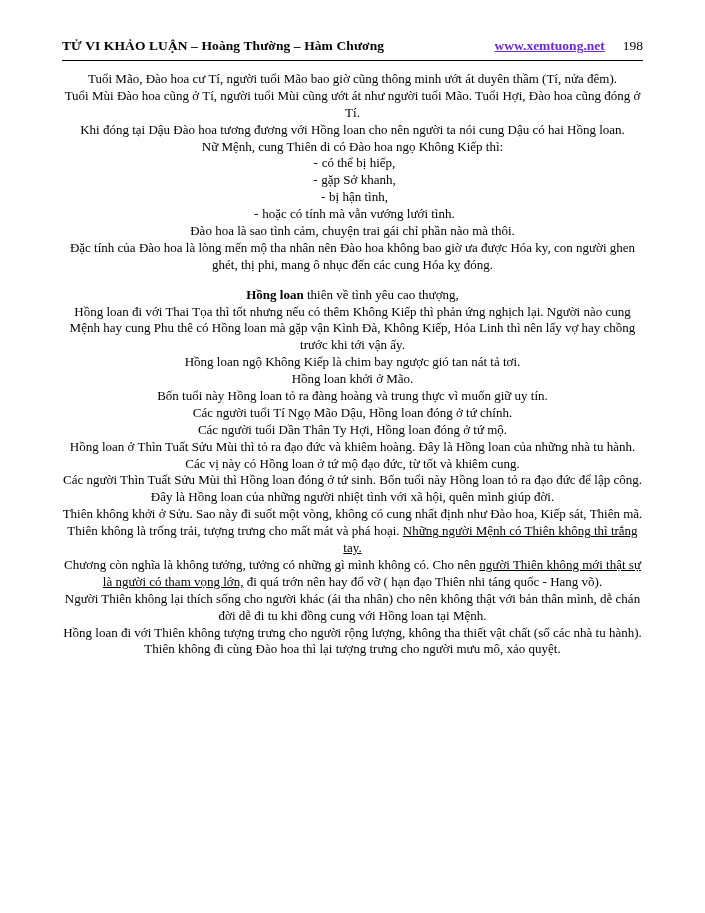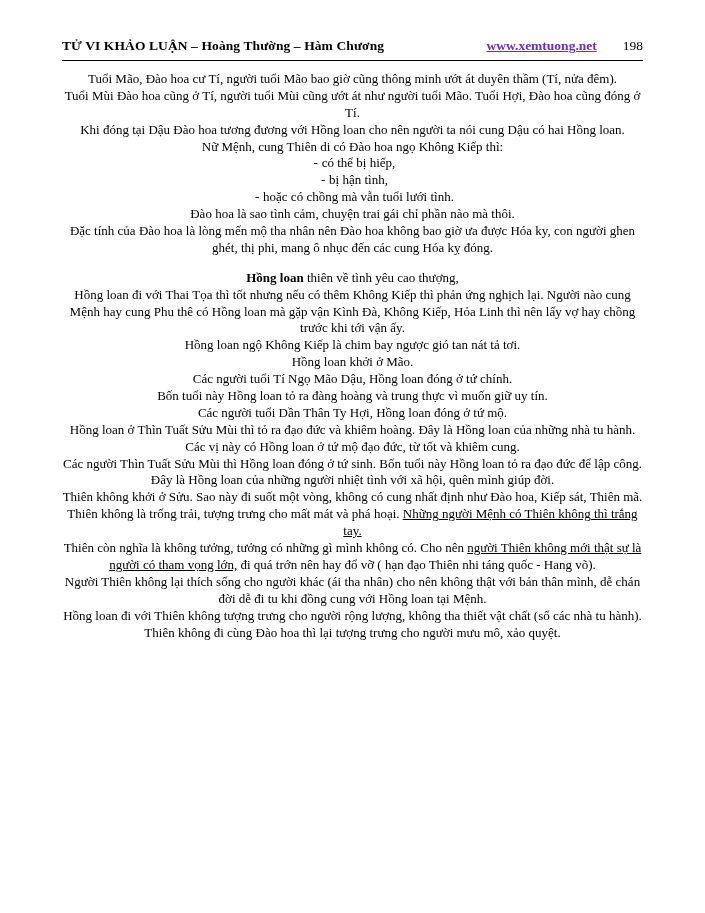--- a/index.html
+++ b/index.html
@@ -34,21 +34,21 @@
   .header-spacer {
     flex: 1 1 auto;
   }
   .header-url {
     font-weight: bold;
     color: #6d28d9;
     text-decoration: underline;
     font-size: 13.5px;
   }
   .header-page {
-    margin-left: 26px;
+    margin-left: 18px;
     font-size: 13.5px;
     font-weight: normal;
   }
   .rule {
     border: none;
     border-top: 1px solid #000000;
     margin: 6px 0 10px 0;
   }
   .body-text {
     font-size: 13px;
@@ -96,36 +96,37 @@
   <hr class="rule">
 
   <div class="body-text">
 
     <p class="para">Tuổi Mão, Đào hoa cư Tí, người tuổi Mão bao giờ cũng thông minh ướt át duyên thầm (Tí, nửa đêm).</p>
     <p class="para">Tuổi Mùi Đào hoa cũng ở Tí, người tuổi Mùi cũng ướt át như người tuổi Mão. Tuổi Hợi, Đào hoa cũng đóng ở Tí.</p>
     <p class="para">Khi đóng tại Dậu Đào hoa tương đương với Hồng loan cho nên người ta nói cung Dậu có hai Hồng loan.</p>
     <p class="para">Nữ Mệnh, cung Thiên di có Đào hoa ngọ Không Kiếp thì:</p>
 
     <p class="para bullet"><span class="dash">-</span><span>có thể bị hiếp,</span></p>
+    <p class="para bullet"><span class="dash">-</span><span>gặp Sở khanh,</span></p>
     <p class="para bullet"><span class="dash">-</span><span>bị hận tình,</span></p>
-    <p class="para bullet"><span class="dash">-</span><span>hoặc có chồng mà vẫn tuổi lưới tình.</span></p>
+    <p class="para bullet"><span class="dash">-</span><span>hoặc có tính mà vẫn vướng lưới tình.</span></p>
 
     <p class="para">Đào hoa là sao tình cảm, chuyện trai gái chỉ phần nào mà thôi.</p>
     <p class="para">Đặc tính của Đào hoa là lòng mến mộ tha nhân nên Đào hoa không bao giờ ưa được Hóa ky, con người ghen ghét, thị phi, mang ô nhục đến các cung Hóa kỵ đóng.</p>
 
     <p class="para gap"><span class="bold">Hồng loan</span><span> thiên về tình yêu cao thượng,</span></p>
     <p class="para">Hồng loan đi với Thai Tọa thì tốt nhưng nếu có thêm Không Kiếp thì phản ứng nghịch lại. Người nào cung Mệnh hay cung Phu thê có Hồng loan mà gặp vận Kình Đà, Không Kiếp, Hỏa Linh thì nên lấy vợ hay chồng trước khi tới vận ấy.</p>
     <p class="para">Hồng loan ngộ Không Kiếp là chim bay  ngược gió tan nát tả tơi.</p>
     <p class="para">Hồng loan khởi ở Mão.</p>
+    <p class="para">Bốn tuổi này Hồng loan tỏ ra đàng hoàng và trung thực vì muốn giữ uy tín.</p>
     <p class="para">Các người tuổi Tí Ngọ Mão Dậu, Hồng loan đóng ở tứ chính.</p>
-    <p class="para">Bốn tuổi này Hồng loan tỏ ra đàng hoàng và trung thực vì muốn giữ uy tín.</p>
     <p class="para">Các người tuổi Dần Thân Ty Hợi, Hồng loan đóng ở tứ mộ.</p>
     <p class="para">Hồng loan ở Thìn Tuất Sửu Mùi thì tỏ ra đạo đức và khiêm hoàng. Đây là Hồng loan của những nhà tu hành. Các vị này có Hồng loan ở tứ mộ đạo đức, từ tốt và khiêm cung.</p>
     <p class="para">Các người  Thìn Tuất Sửu Mùi thì Hồng loan đóng ở tứ sinh. Bốn tuổi này Hồng loan tỏ ra đạo đức để lập công. Đây là Hồng loan của những người nhiệt tình với xã hội, quên mình giúp đời.</p>
 
     <p class="para">Thiên không khởi ở Sửu. Sao này đi suốt một vòng, không có cung nhất định như Đào hoa, Kiếp sát, Thiên mã.</p>
     <p class="para"><span>Thiên không là trống trải, tượng trưng cho mất mát và phá hoại. </span><span class="uline">Những người Mệnh có Thiên không thì trắng tay.</span></p>
-    <p class="para"><span> Thiên còn nghĩa là không tưởng, tưởng có những gì mình không có. Cho nên </span><span class="uline">người Thiên không mới thật sự là người có tham vọng lớn,</span><span> đi quá trớn nên hay đổ vỡ ( hạn đạo Thiên nhi táng quốc - Hang võ).</span></p>
+    <p class="para"><span> Chương còn nghĩa là không tưởng, tưởng có những gì mình không có. Cho nên </span><span class="uline">người Thiên không mới thật sự là người có tham vọng lớn,</span><span> đi quá trớn nên hay đổ vỡ ( hạn đạo Thiên nhi táng quốc - Hang võ).</span></p>
     <p class="para">Người Thiên không lại thích sống cho người khác (ái tha nhân) cho nên không thật với bản thân mình, dễ chán đời dễ đi tu khi đồng cung với Hồng loan tại Mệnh.</p>
     <p class="para">Hồng loan đi với Thiên không tượng trưng cho người rộng lượng, không tha thiết vật chất (số các nhà tu hành). Thiên không đi cùng Đào hoa thì lại tượng trưng cho người mưu mô, xảo quyệt.</p>
 
   </div>
 </div>
 
 </body></html>

